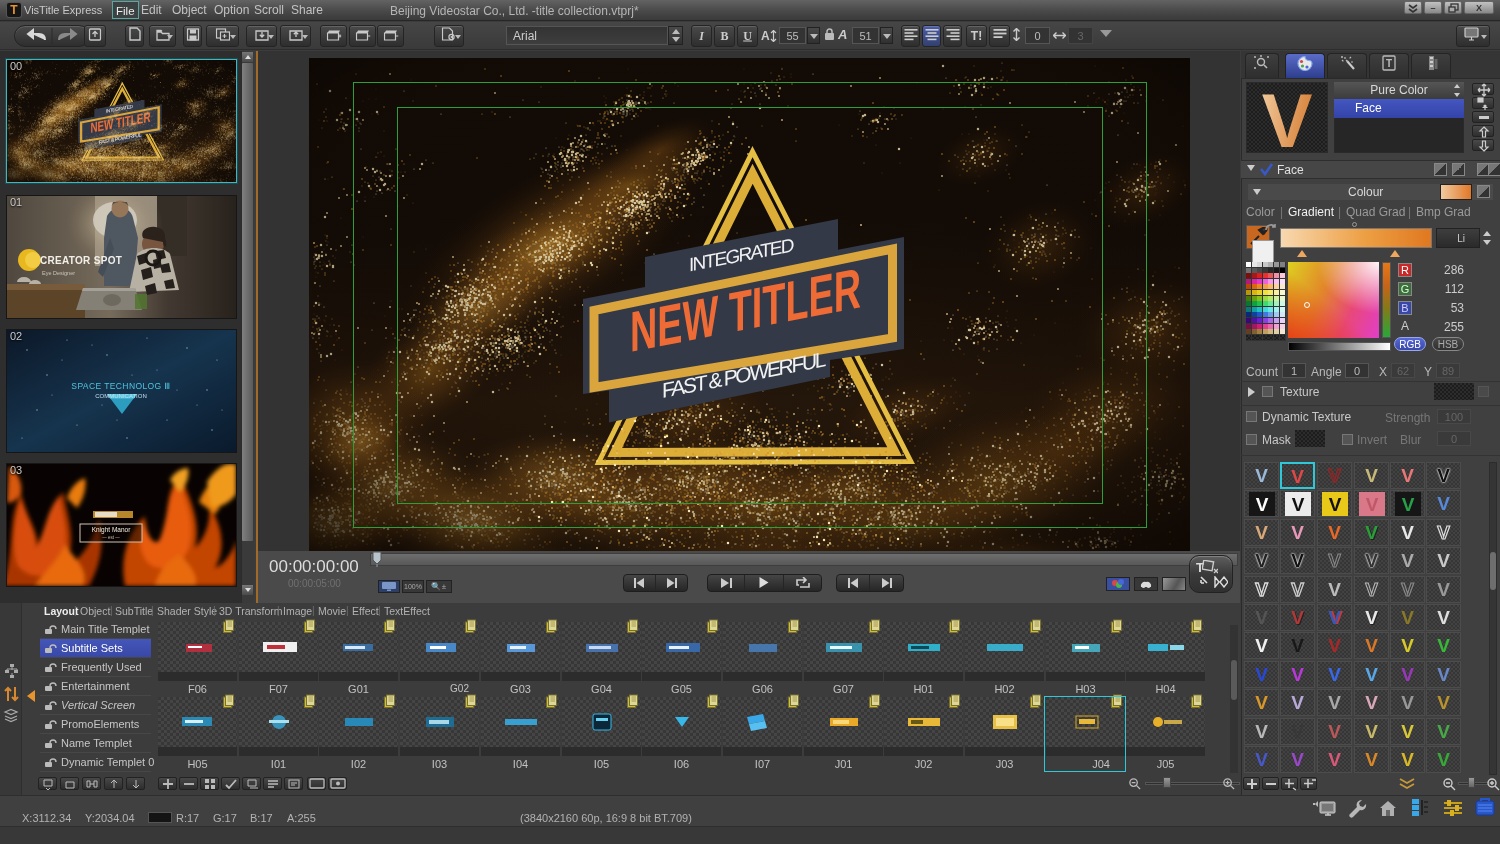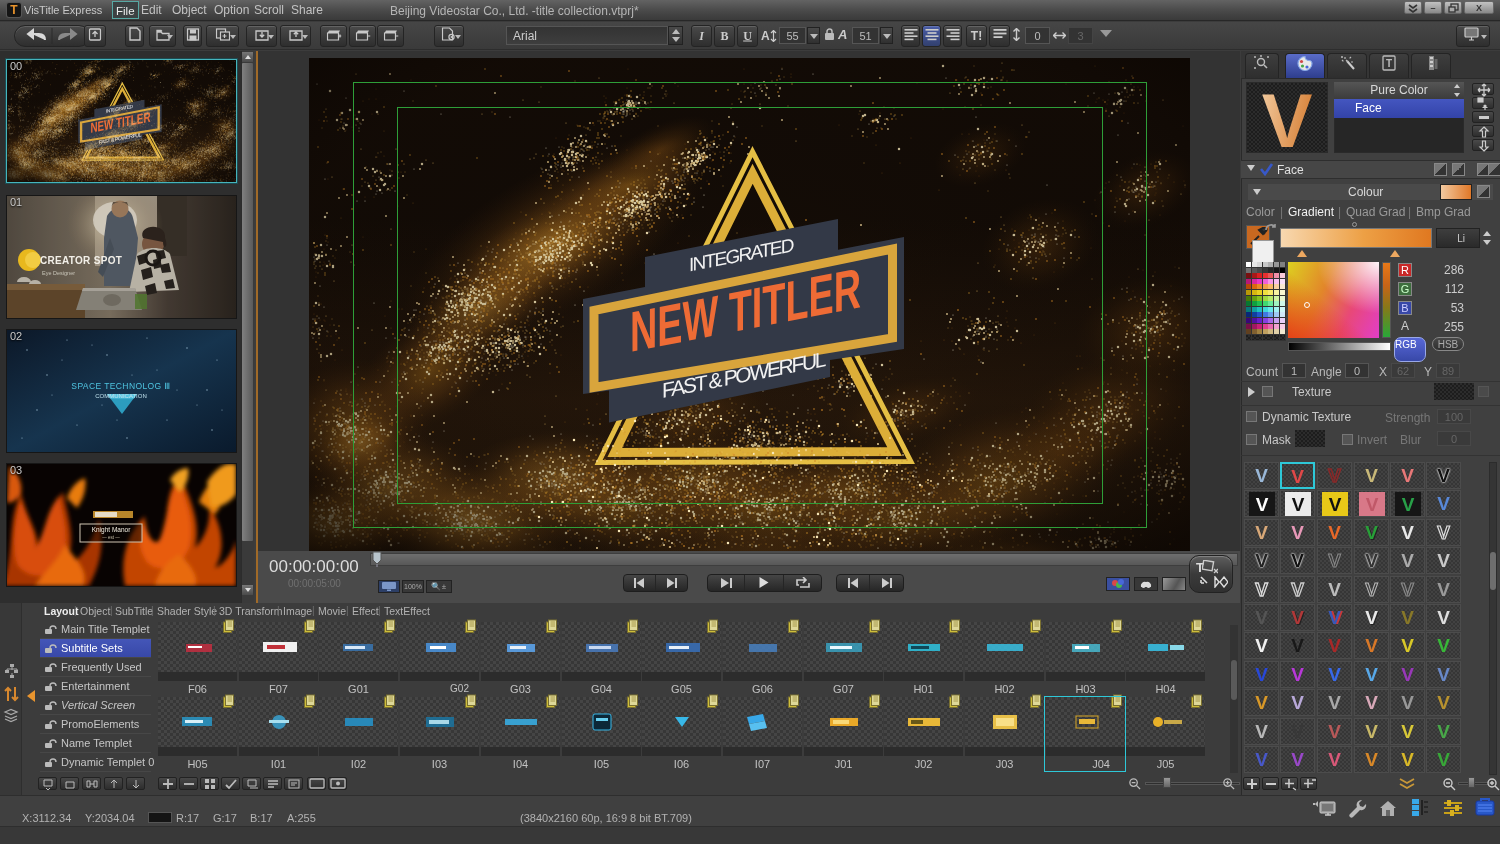--- a/index.html
+++ b/index.html
@@ -810,34 +810,34 @@
     <div class="abs" style="left:1382px;top:262px;width:9px;height:76px;background:linear-gradient(#e87818,#c86418 30%,#887818 60%,#28a838);border:1px solid #555;"></div>
     <div class="abs" style="left:1288px;top:342px;width:103px;height:9px;background:linear-gradient(90deg,#000,#fff);border:1px solid #555;"></div>
     <div class="abs" style="left:1398px;top:263px;width:14px;height:14px;background:#c82828;border:1px solid #888;color:#fff;font-size:11px;text-align:center;line-height:13px;">R</div>
     <div class="abs" style="left:1430px;top:263px;width:34px;height:14px;color:#ccc;font-size:12px;text-align:right;">286</div>
     <div class="abs" style="left:1398px;top:282px;width:14px;height:14px;background:#3e6e3e;border:1px solid #888;color:#cfc;font-size:11px;text-align:center;line-height:13px;">G</div>
     <div class="abs" style="left:1430px;top:282px;width:34px;height:14px;color:#ccc;font-size:12px;text-align:right;">112</div>
     <div class="abs" style="left:1398px;top:301px;width:14px;height:14px;background:#3848a8;border:1px solid #888;color:#ccf;font-size:11px;text-align:center;line-height:13px;">B</div>
     <div class="abs" style="left:1430px;top:301px;width:34px;height:14px;color:#ccc;font-size:12px;text-align:right;">53</div>
     <div class="abs" style="left:1398px;top:320px;width:14px;height:14px;color:#ccc;font-size:12px;text-align:center;line-height:13px;">A</div>
     <div class="abs" style="left:1430px;top:320px;width:34px;height:14px;color:#ccc;font-size:12px;text-align:right;">255</div>
-    <div class="abs" style="left:1394px;top:337px;width:32px;height:25px;background:linear-gradient(#5868d8,#3848a8);border:1px solid #99a8e8;border-radius:7px;color:#fff;font-size:10px;text-align:left;line-height:13px;">RGB</div>
+    <div class="abs" style="left:1394px;top:337px;width:32px;height:14px;background:linear-gradient(#5868d8,#3848a8);border:1px solid #99a8e8;border-radius:7px;color:#fff;font-size:10px;text-align:center;line-height:13px;">RGB</div>
     <div class="abs" style="left:1432px;top:337px;width:32px;height:14px;background:linear-gradient(#484848,#303030);border:1px solid #888;border-radius:7px;color:#aaa;font-size:10px;text-align:center;line-height:13px;">HSB</div>
     <div class="abs" style="left:1246px;top:365px;color:#b8b8b8;font-size:12px;">Count</div>
     <div class="abs" style="left:1282px;top:363px;width:24px;height:15px;background:#333;border:1px solid #555;color:#bbb;font-size:11px;text-align:center;line-height:14px;">1</div>
     <div class="abs" style="left:1311px;top:365px;color:#b8b8b8;font-size:12px;">Angle</div>
     <div class="abs" style="left:1345px;top:363px;width:24px;height:15px;background:#333;border:1px solid #555;color:#bbb;font-size:11px;text-align:center;line-height:14px;">0</div>
     <div class="abs" style="left:1379px;top:365px;color:#b8b8b8;font-size:12px;">X</div>
     <div class="abs" style="left:1391px;top:363px;width:24px;height:15px;background:#3a3a3a;border:1px solid #484848;color:#666;font-size:11px;text-align:center;line-height:14px;">62</div>
     <div class="abs" style="left:1424px;top:365px;color:#b8b8b8;font-size:12px;">Y</div>
     <div class="abs" style="left:1436px;top:363px;width:24px;height:15px;background:#3a3a3a;border:1px solid #484848;color:#666;font-size:11px;text-align:center;line-height:14px;">89</div>
     <div class="abs" style="left:1241px;top:381px;width:259px;height:1px;background:#333;"></div>
     <span class="abs" style="left:1248px;top:387px;width:0;height:0;border-top:5px solid transparent;border-bottom:5px solid transparent;border-left:7px solid #ccc;"></span>
     <div class="abs" style="left:1262px;top:386px;width:11px;height:11px;background:#555;border:1px solid #777;"></div>
-    <div class="abs" style="left:1280px;top:385px;color:#c8c8c8;font-size:12px;margin-left:12px;">Texture</div>
+    <div class="abs" style="left:1280px;top:385px;color:#c8c8c8;font-size:12px;">Texture</div>
     <div class="abs chkd" style="left:1434px;top:383px;width:40px;height:17px;"></div>
     <div class="abs" style="left:1478px;top:386px;width:11px;height:11px;background:#4a4a4a;border:1px solid #555;"></div>
     <div class="abs" style="left:1241px;top:405px;width:259px;height:1px;background:#333;"></div>
     <div class="abs" style="left:1246px;top:411px;width:11px;height:11px;background:#555;border:1px solid #777;"></div>
     <div class="abs" style="left:1262px;top:410px;color:#c8c8c8;font-size:12px;">Dynamic Texture</div>
     <div class="abs" style="left:1385px;top:411px;color:#777;font-size:12px;">Strength</div>
     <div class="abs" style="left:1437px;top:409px;width:34px;height:15px;background:#3a3a3a;border:1px solid #484848;color:#666;font-size:11px;text-align:center;line-height:14px;">100</div>
     <div class="abs" style="left:1246px;top:434px;width:11px;height:11px;background:#555;border:1px solid #777;"></div>
     <div class="abs" style="left:1262px;top:433px;color:#c8c8c8;font-size:12px;">Mask</div>
     <div class="abs chkd" style="left:1295px;top:430px;width:30px;height:17px;"></div>

